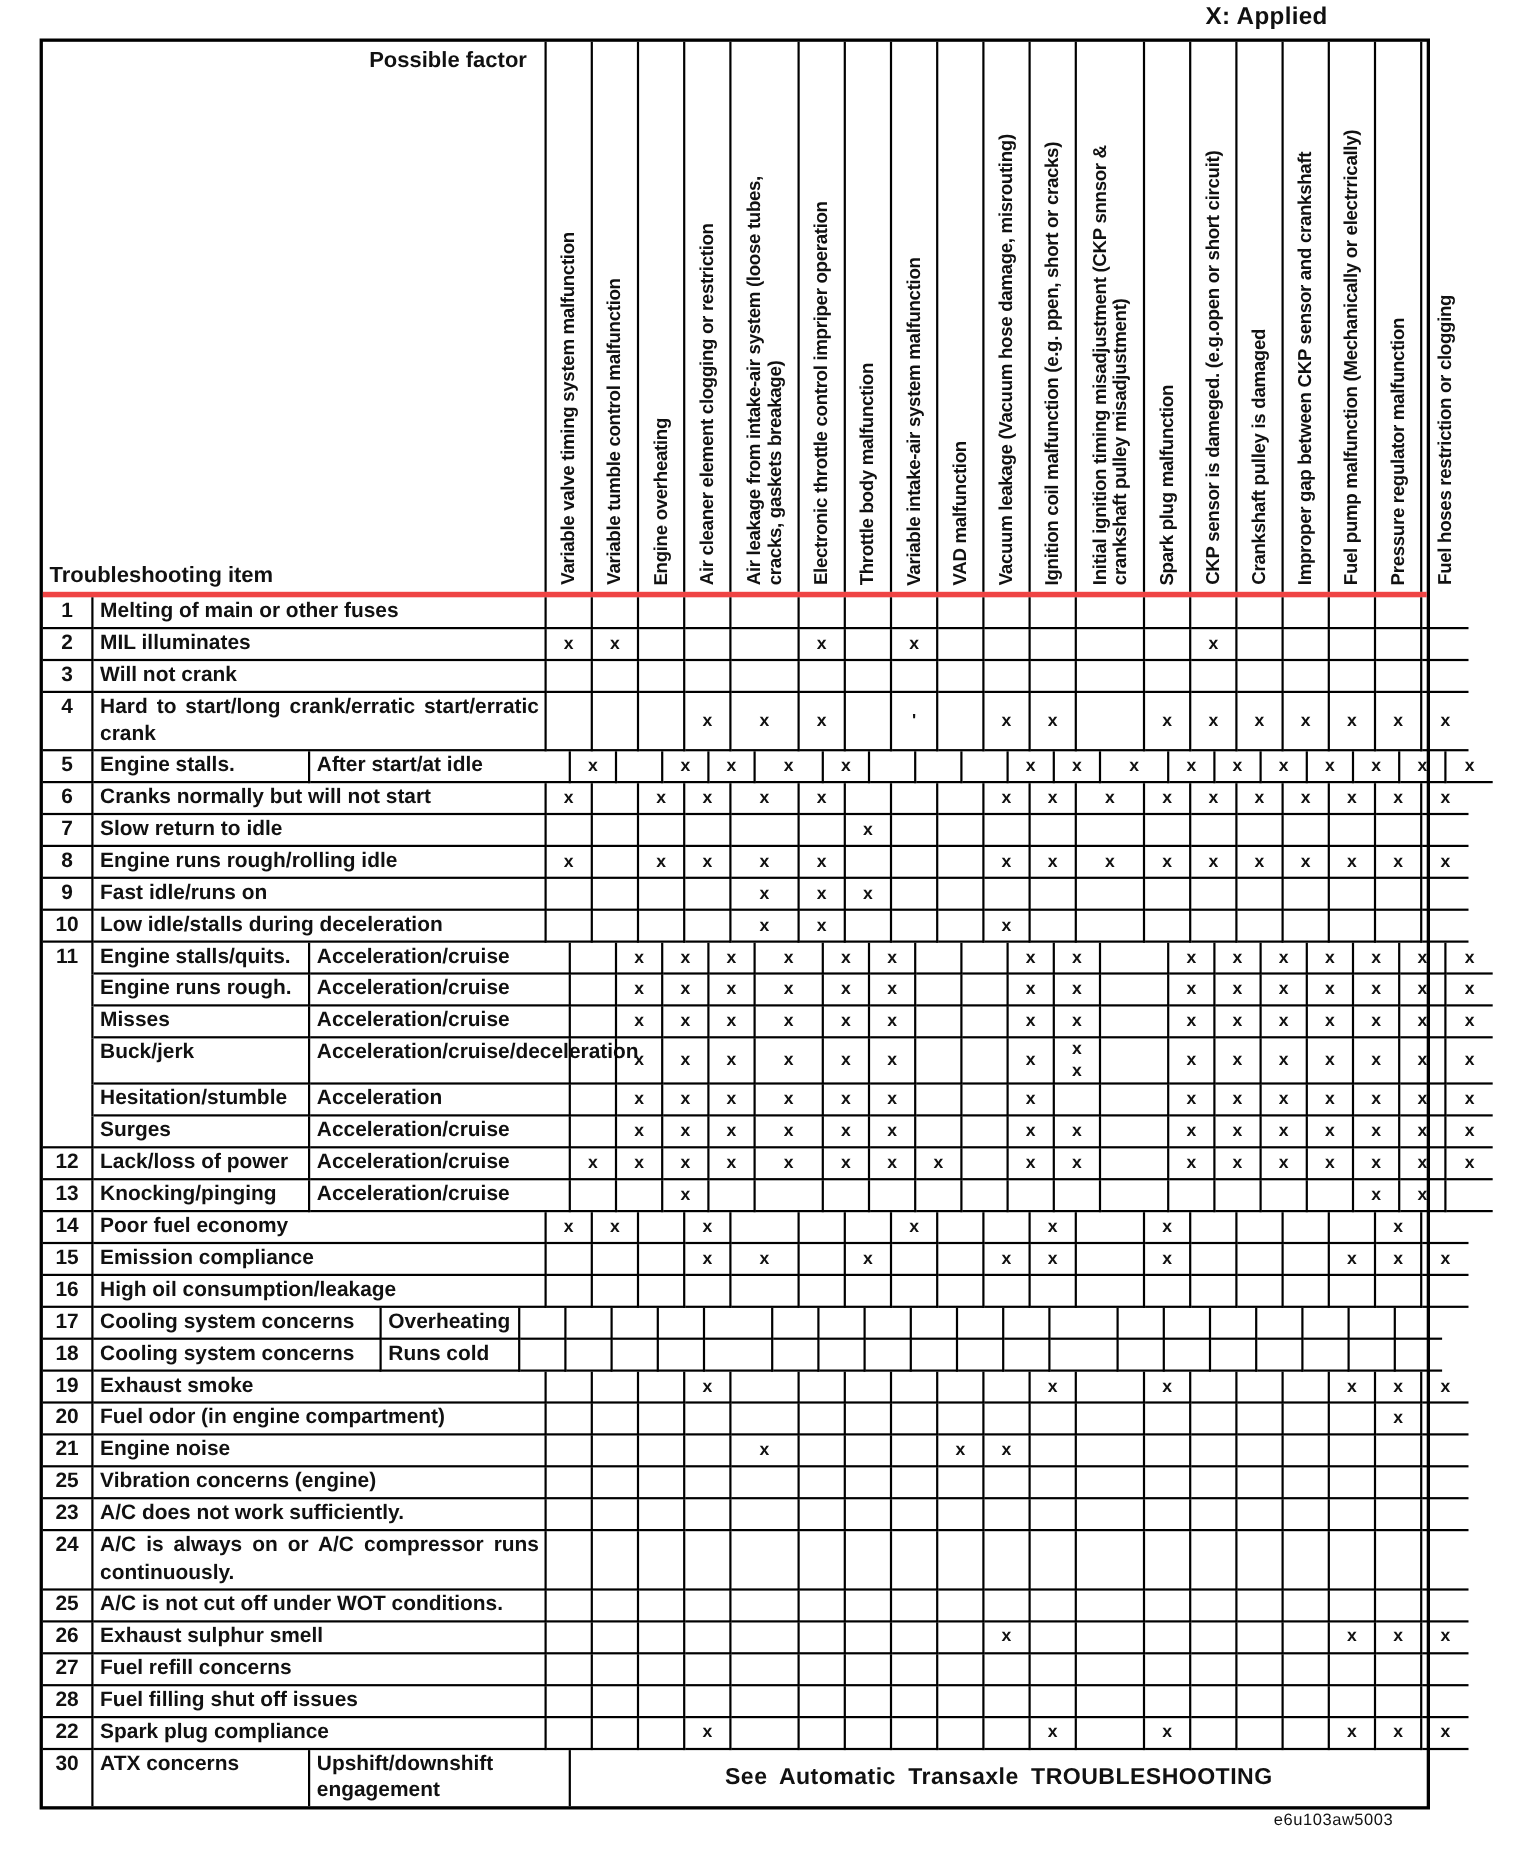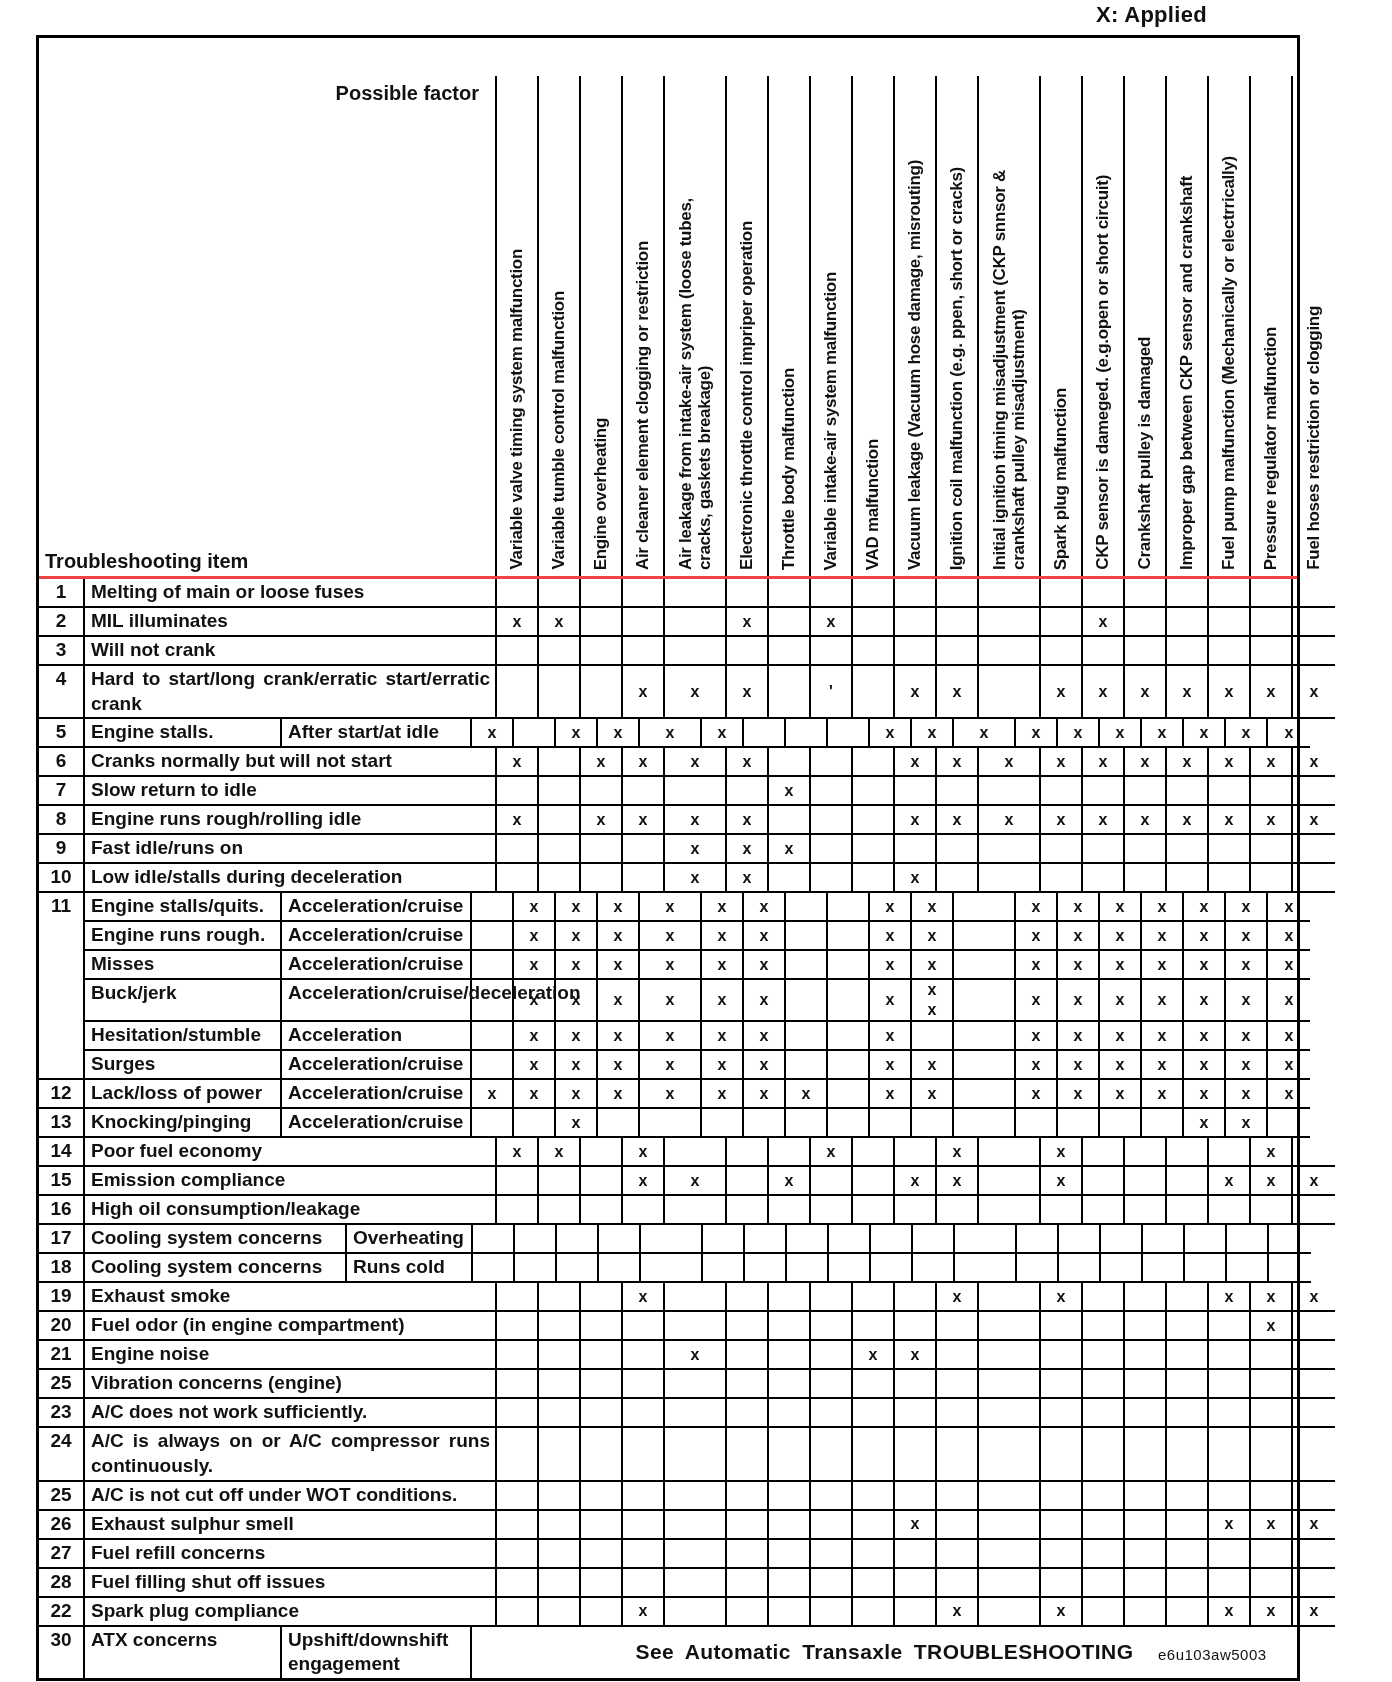--- a/index.html
+++ b/index.html
@@ -11,21 +11,21 @@
   .legend{
     position:absolute;top:2px;left:1096px;
     font-size:22px;font-weight:700;letter-spacing:0.3px;
   }
   .matrix{
     position:absolute;left:36px;top:35px;
     width:1264px;border:3px solid #000;box-sizing:border-box;
     background:#fff;
   }
   
-  .thead{display:flex;border-bottom:3px solid #ef4444;height:500px;margin-top:38px;}
+  .thead{display:flex;border-bottom:5px solid #ef4444;height:500px;}
   .corner{
     width:458px;box-sizing:border-box;border-right:2px solid #000;
     flex:none;display:flex;flex-direction:column;justify-content:space-between;
   }
   .corner .pf{
     text-align:right;padding:6px 16px 0 0;
     font-size:20px;font-weight:700;
   }
   .corner .ti{
     text-align:left;padding:0 0 3px 6px;
@@ -55,21 +55,21 @@
   .ncell.open{border-bottom:none;}
   .icell{
     width:412px;flex:none;
     font-size:19px;font-weight:700;line-height:1.3;
     padding:1px 5px 1px 6px;
   }
   .icell.just{text-align:justify;}
   .icell.half{width:197px;}
   .icell.halfwide{width:262px;}
   .scell{
-    width:190px;flex:none;
+    width:237px;flex:none;
     font-size:19px;font-weight:700;line-height:1.3;
     padding:1px 4px 1px 6px;
   }
   .scell.narrow{width:126px;}
   .mcol{
     width:42px;flex:none;display:flex;align-items:center;justify-content:center;
     font-size:16px;font-weight:700;line-height:1.25;white-space:pre-line;
     text-align:center;
   }
   .mcol.wide{width:62px;}
@@ -152,21 +152,21 @@
           <div class="vtext">Pressure regulator malfunction</div>
         </div>
         <div class="hcell">
           <div class="vtext">Fuel hoses restriction or clogging</div>
         </div>
       </div>
   </div>
   <div id="tbody">
       <div class="trow">
         <div class="ncell">1</div>
-        <div class="icell">Melting of main or loose fuses</div>
+        <div class="icell">Melting of main or other fuses</div>
         <div class="mcol"></div>
         <div class="mcol"></div>
         <div class="mcol"></div>
         <div class="mcol"></div>
         <div class="mcol wide"></div>
         <div class="mcol"></div>
         <div class="mcol"></div>
         <div class="mcol"></div>
         <div class="mcol"></div>
         <div class="mcol"></div>

